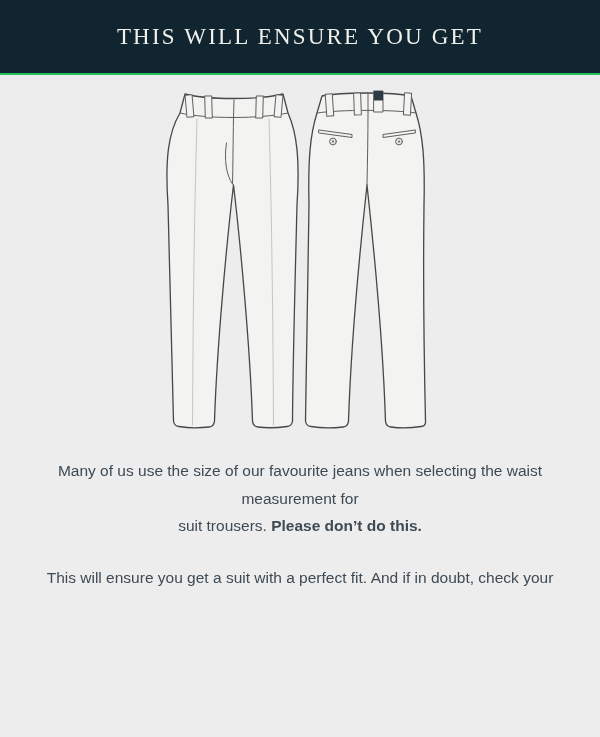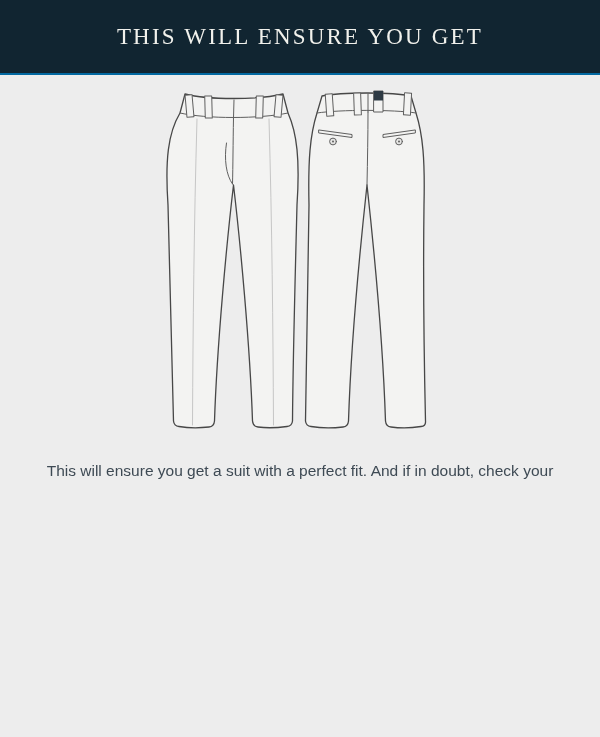--- a/index.html
+++ b/index.html
@@ -5,21 +5,21 @@
   html,body{margin:0;padding:0;}
   body{
     width:600px;height:737px;
     background:#ededed;
     font-family:"Liberation Sans", sans-serif;
     overflow:hidden;
   }
   .banner{
     height:73px;
     background:#112531;
-    border-bottom:2px solid #0369a1;
+    border-bottom:2px solid #22c55e;
     display:flex;flex-direction:column;justify-content:center;align-items:center;
     text-align:center;
   }
   .banner .line{
     font-family:"Liberation Serif", serif;
     color:#f1f1ec;
     font-size:23px;
     line-height:29px;
     letter-spacing:2.2px;
     font-weight:400;
@@ -121,14 +121,15 @@
         <circle cx="333" cy="66.5" r="3.4" fill="#e6e6e5"></circle>
         <circle cx="333" cy="66.5" r="1" fill="#5f5f5f" stroke="none"></circle>
         <circle cx="399" cy="66.5" r="3.4" fill="#e6e6e5"></circle>
         <circle cx="399" cy="66.5" r="1" fill="#5f5f5f" stroke="none"></circle>
       </g>
     </g>
   </svg>
 </div>
 
 <div class="copy">
+    <p><span>Many of us use the size of our favourite jeans when selecting the waist measurement for</span><br><span>suit trousers. </span><strong>Please don’t do this.</strong></p>
     <p><span>This will ensure you get a suit with a perfect fit. And if in doubt, check your</span><br></p>
   </div>
 
 </body></html>

